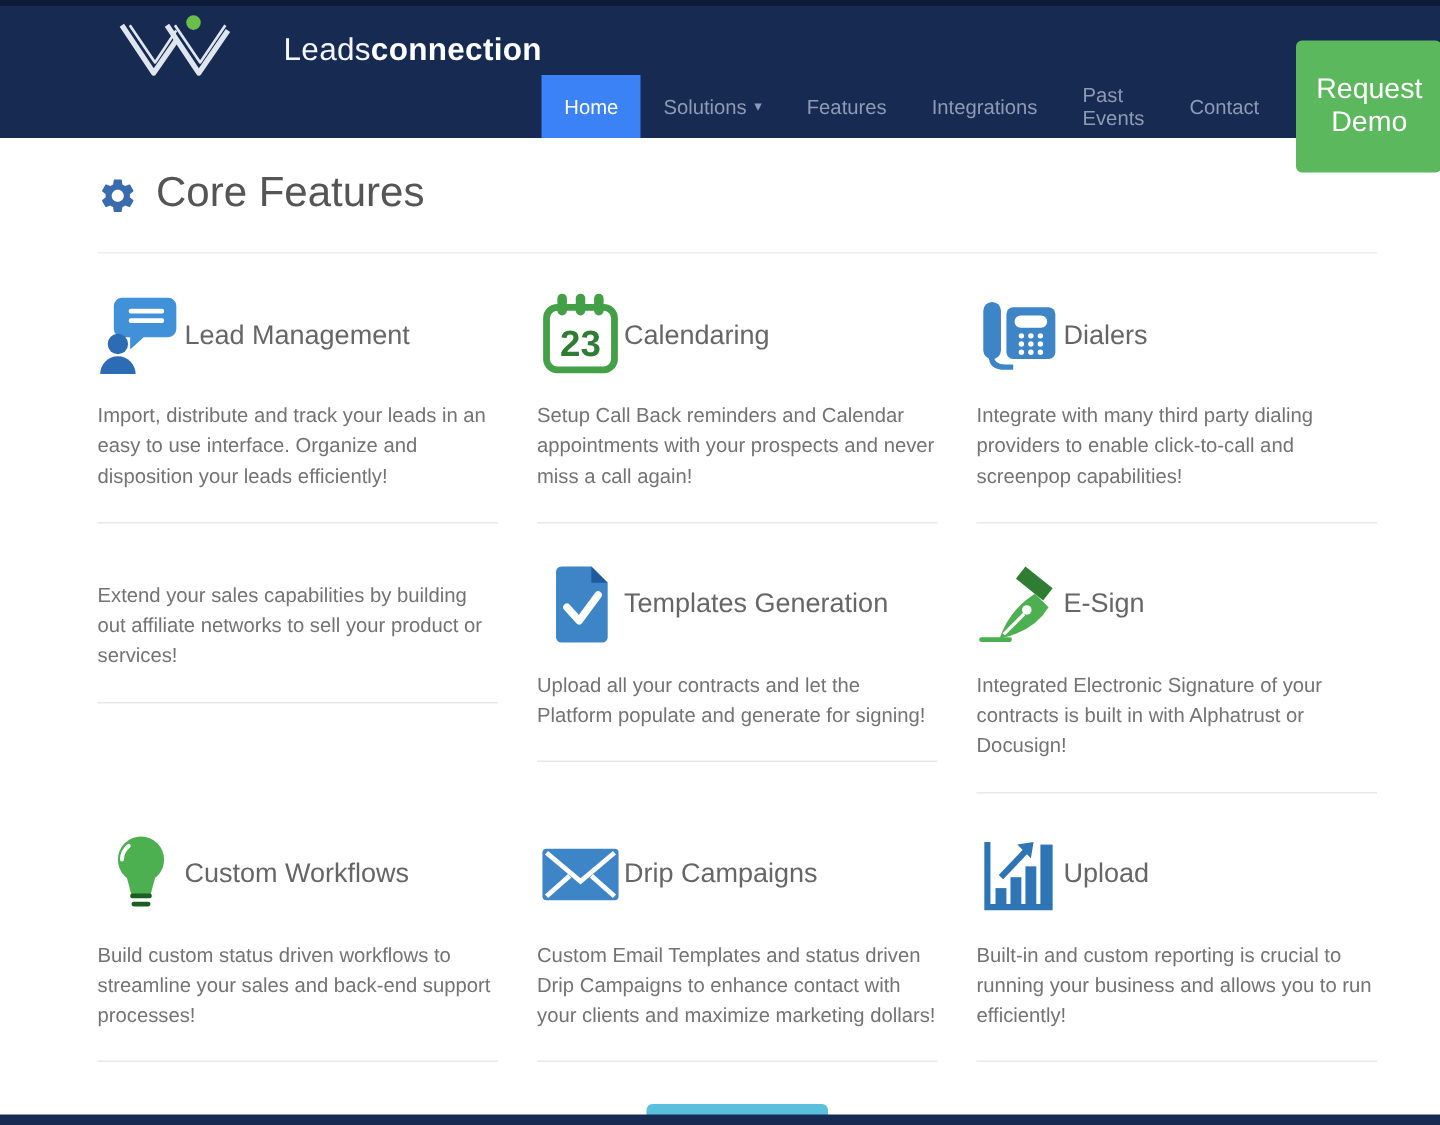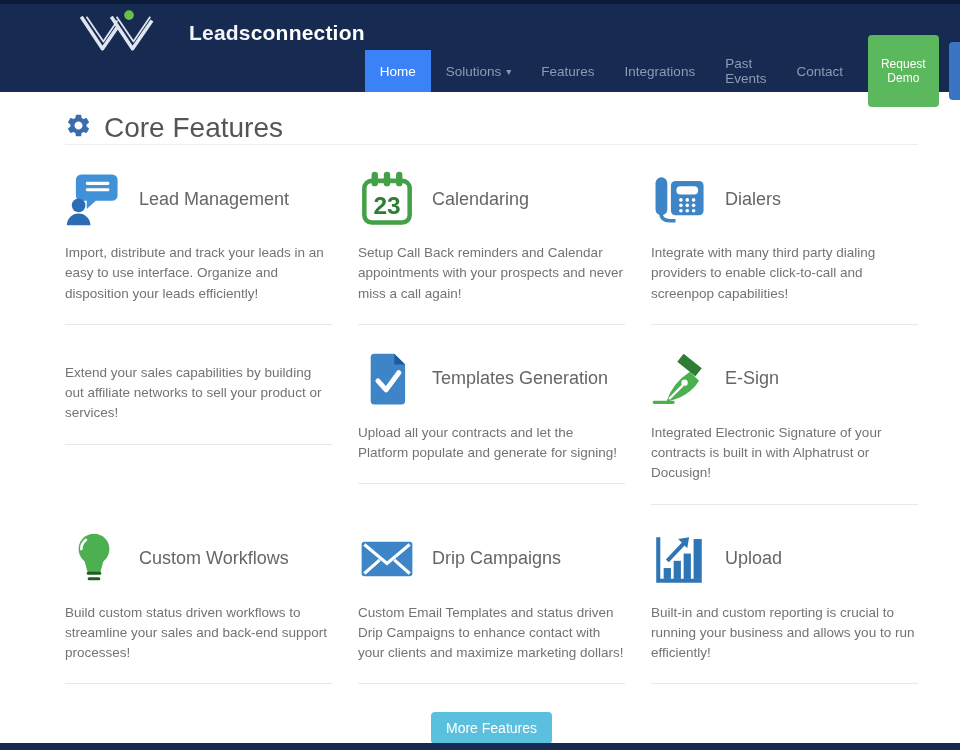--- a/index.html
+++ b/index.html
@@ -6,46 +6,46 @@
   html,body { width:960px; height:750px; overflow:hidden; background:#fff;
               font-family:"Liberation Sans", sans-serif; }
 
   
   header { background:#172a52; height:92px; border-top:4px solid #0b1b38;
            display:flex; align-items:stretch; }
   .header-inner { width:100%; display:flex; align-items:flex-end; padding-left:75px; }
   .logo { display:flex; align-items:center; gap:6px; align-self:flex-start;
           margin-top:4px; cursor:pointer; }
   .logo-text { font-size:21px; letter-spacing:0.2px; }
-  .logo-leads { color:#f2f5fa; font-weight:bold; }
+  .logo-leads { color:#f2f5fa; font-weight:normal; }
   .logo-conn  { color:#ffffff; font-weight:bold; }
 
   nav { margin-left:auto; display:flex; align-items:stretch; height:42px; }
   .nav-item { display:flex; align-items:center; padding:0 15px; color:#8d9bb4;
               font-size:13.5px; text-decoration:none; cursor:pointer; }
   .nav-item.active { background:#3b82f6; color:#fff; }
   .caret { font-size:10px; margin-left:5px; color:#8d9bb4; }
   .nav-btns { display:flex; align-items:center; gap:10px; padding:0 14px 0 10px; }
-  .btn { border:none; border-radius:4px; color:#fff; font-size:12px;
+  .btn { border:none; border-radius:4px; color:#fff; font-size:19px;
          padding:22px 13px; cursor:pointer; font-family:inherit; }
   .btn-green { background:#5cb85c; }
   .btn-blue  { background:#3a75c4; }
 
   
   main { padding:0 42px 0 65px; }
-  .page-header { display:flex; align-items:flex-start; gap:12px; margin-top:20px;
-                 padding-bottom:0; border-bottom:1px solid #eee; }
+  .page-header { display:flex; align-items:flex-end; gap:12px; margin-top:20px;
+                 padding-bottom:24px; border-bottom:1px solid #eee; }
   .page-header h1 { font-size:28px; font-weight:400; color:#555; }
   .gear { display:flex; }
 
   .features-grid { display:grid; grid-template-columns:repeat(3,1fr);
                    column-gap:26px; margin-top:24px; }
   .feature { border-bottom:1px solid #e8e8e8; padding-bottom:20px;
              margin-bottom:24px; align-self:start; }
-  .feature-head { display:flex; align-items:center; gap:16px; height:60px; }
+  .feature-head { display:flex; align-items:center; height:60px; }
   .f-icon { width:58px; height:58px; display:flex; flex:0 0 58px;align-items:center; }
   .f-icon svg { width:100%; height:100%; }
   .feature h2 { font-size:18px; font-weight:400; color:#666; }
   .feature p { margin-top:14px; font-size:13.5px; line-height:1.5; color:#737373; }
 
   .more-wrap { text-align:center; margin-top:4px; }
   .btn-info { background:#5bc0de; font-size:14px; padding:8px 15px; }
 
   footer { position:fixed; left:0; bottom:0; width:960px; height:7px;
            background:#172a52; }

